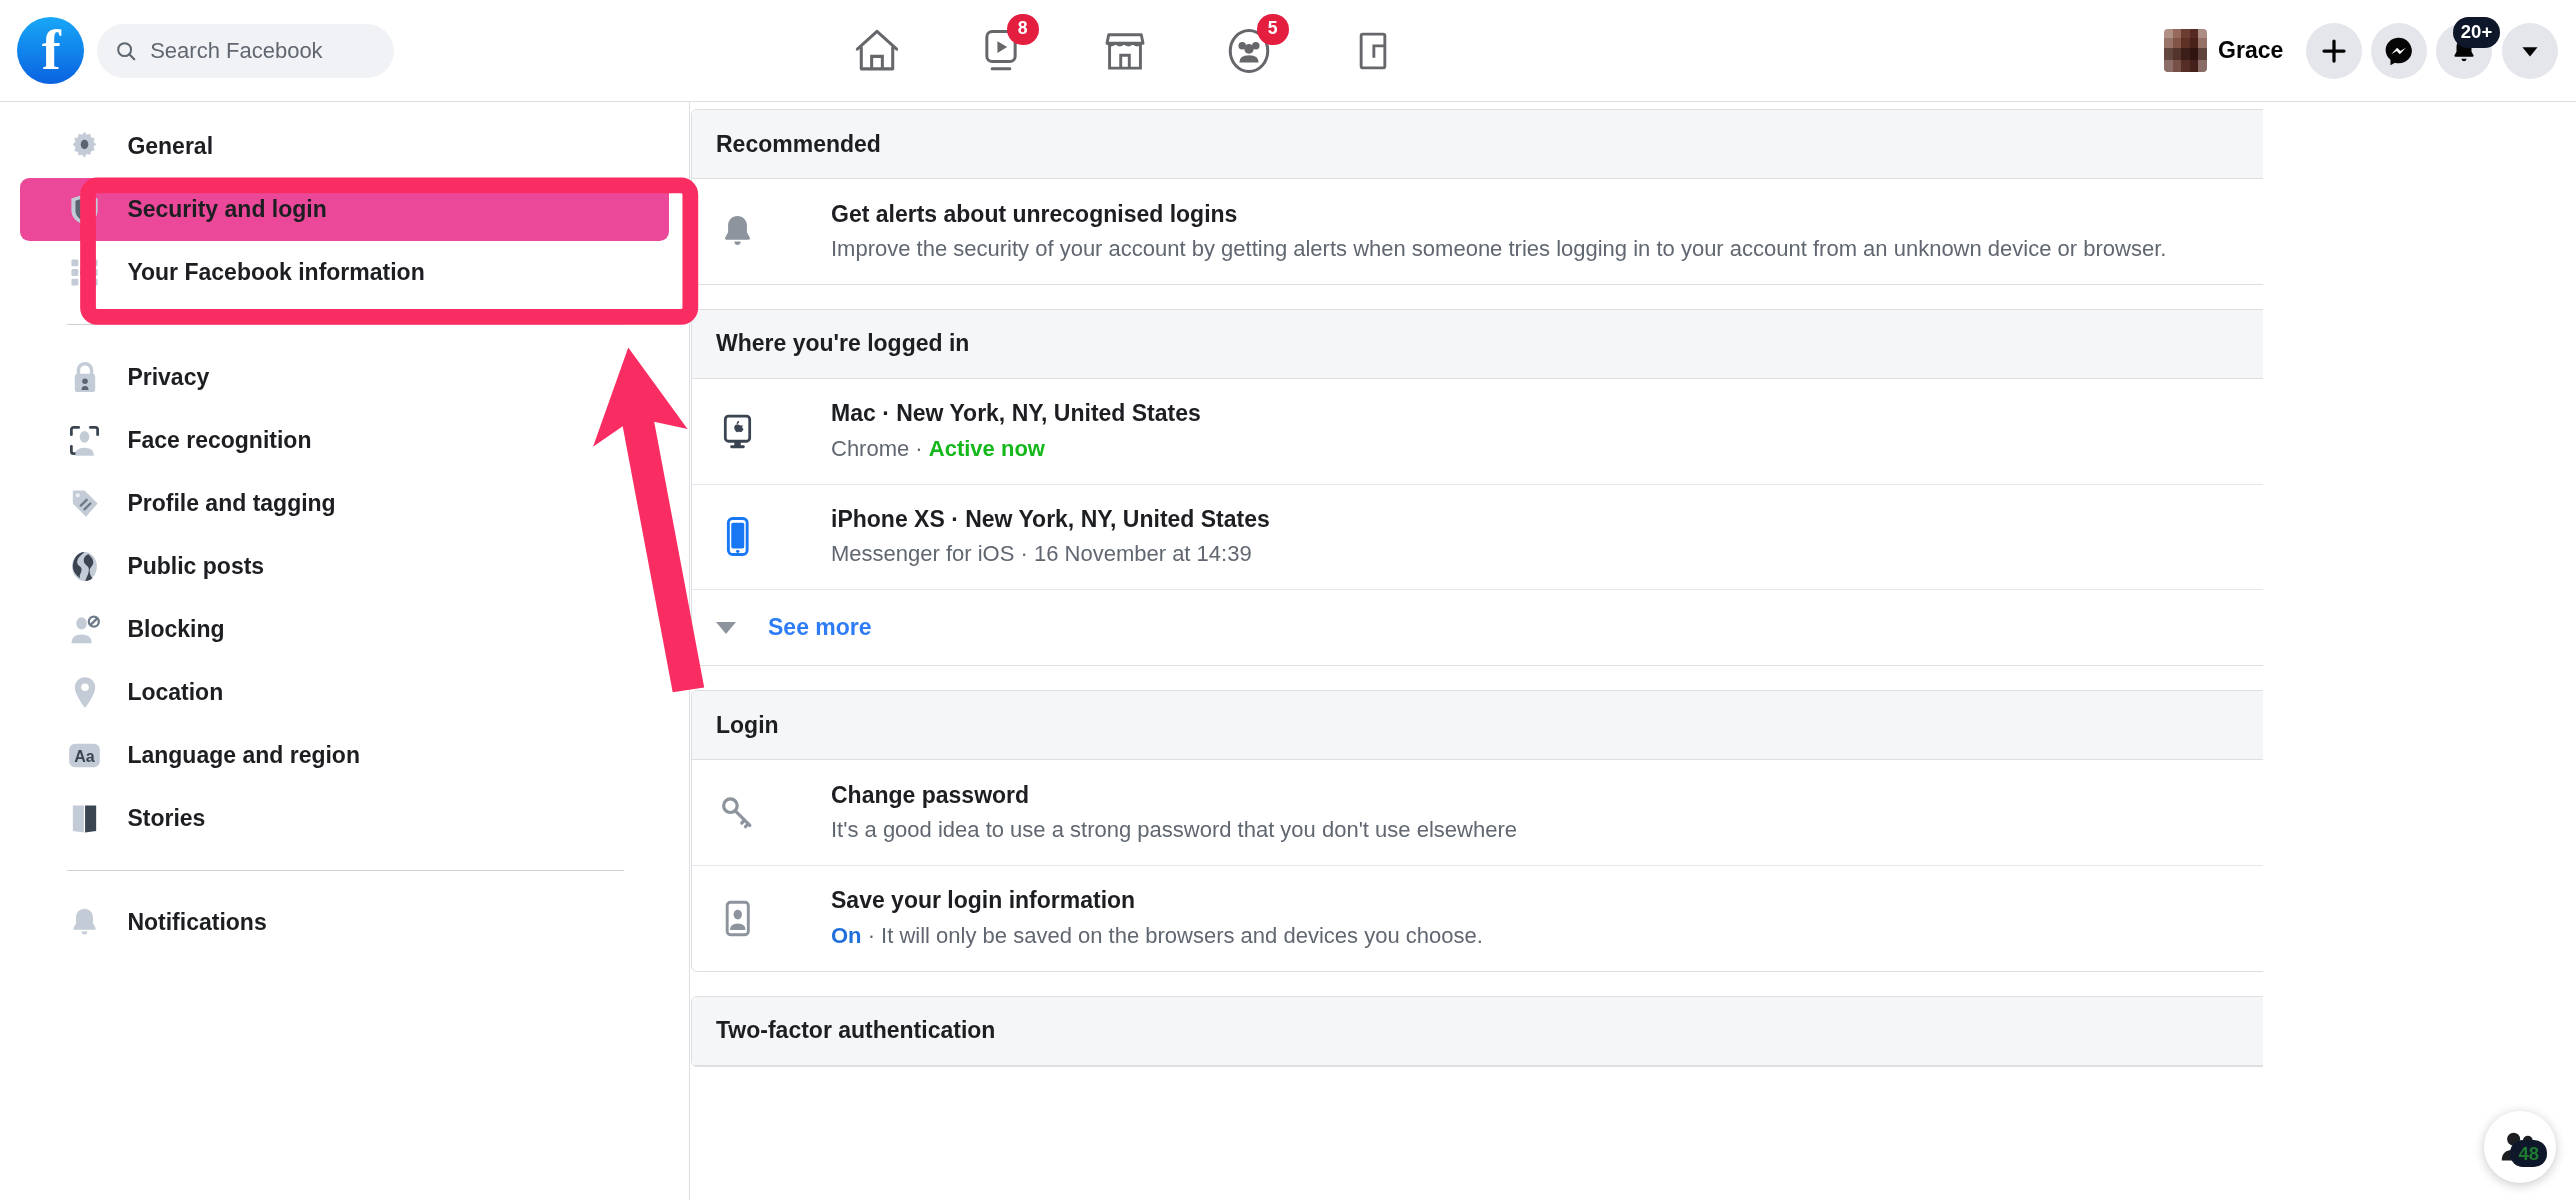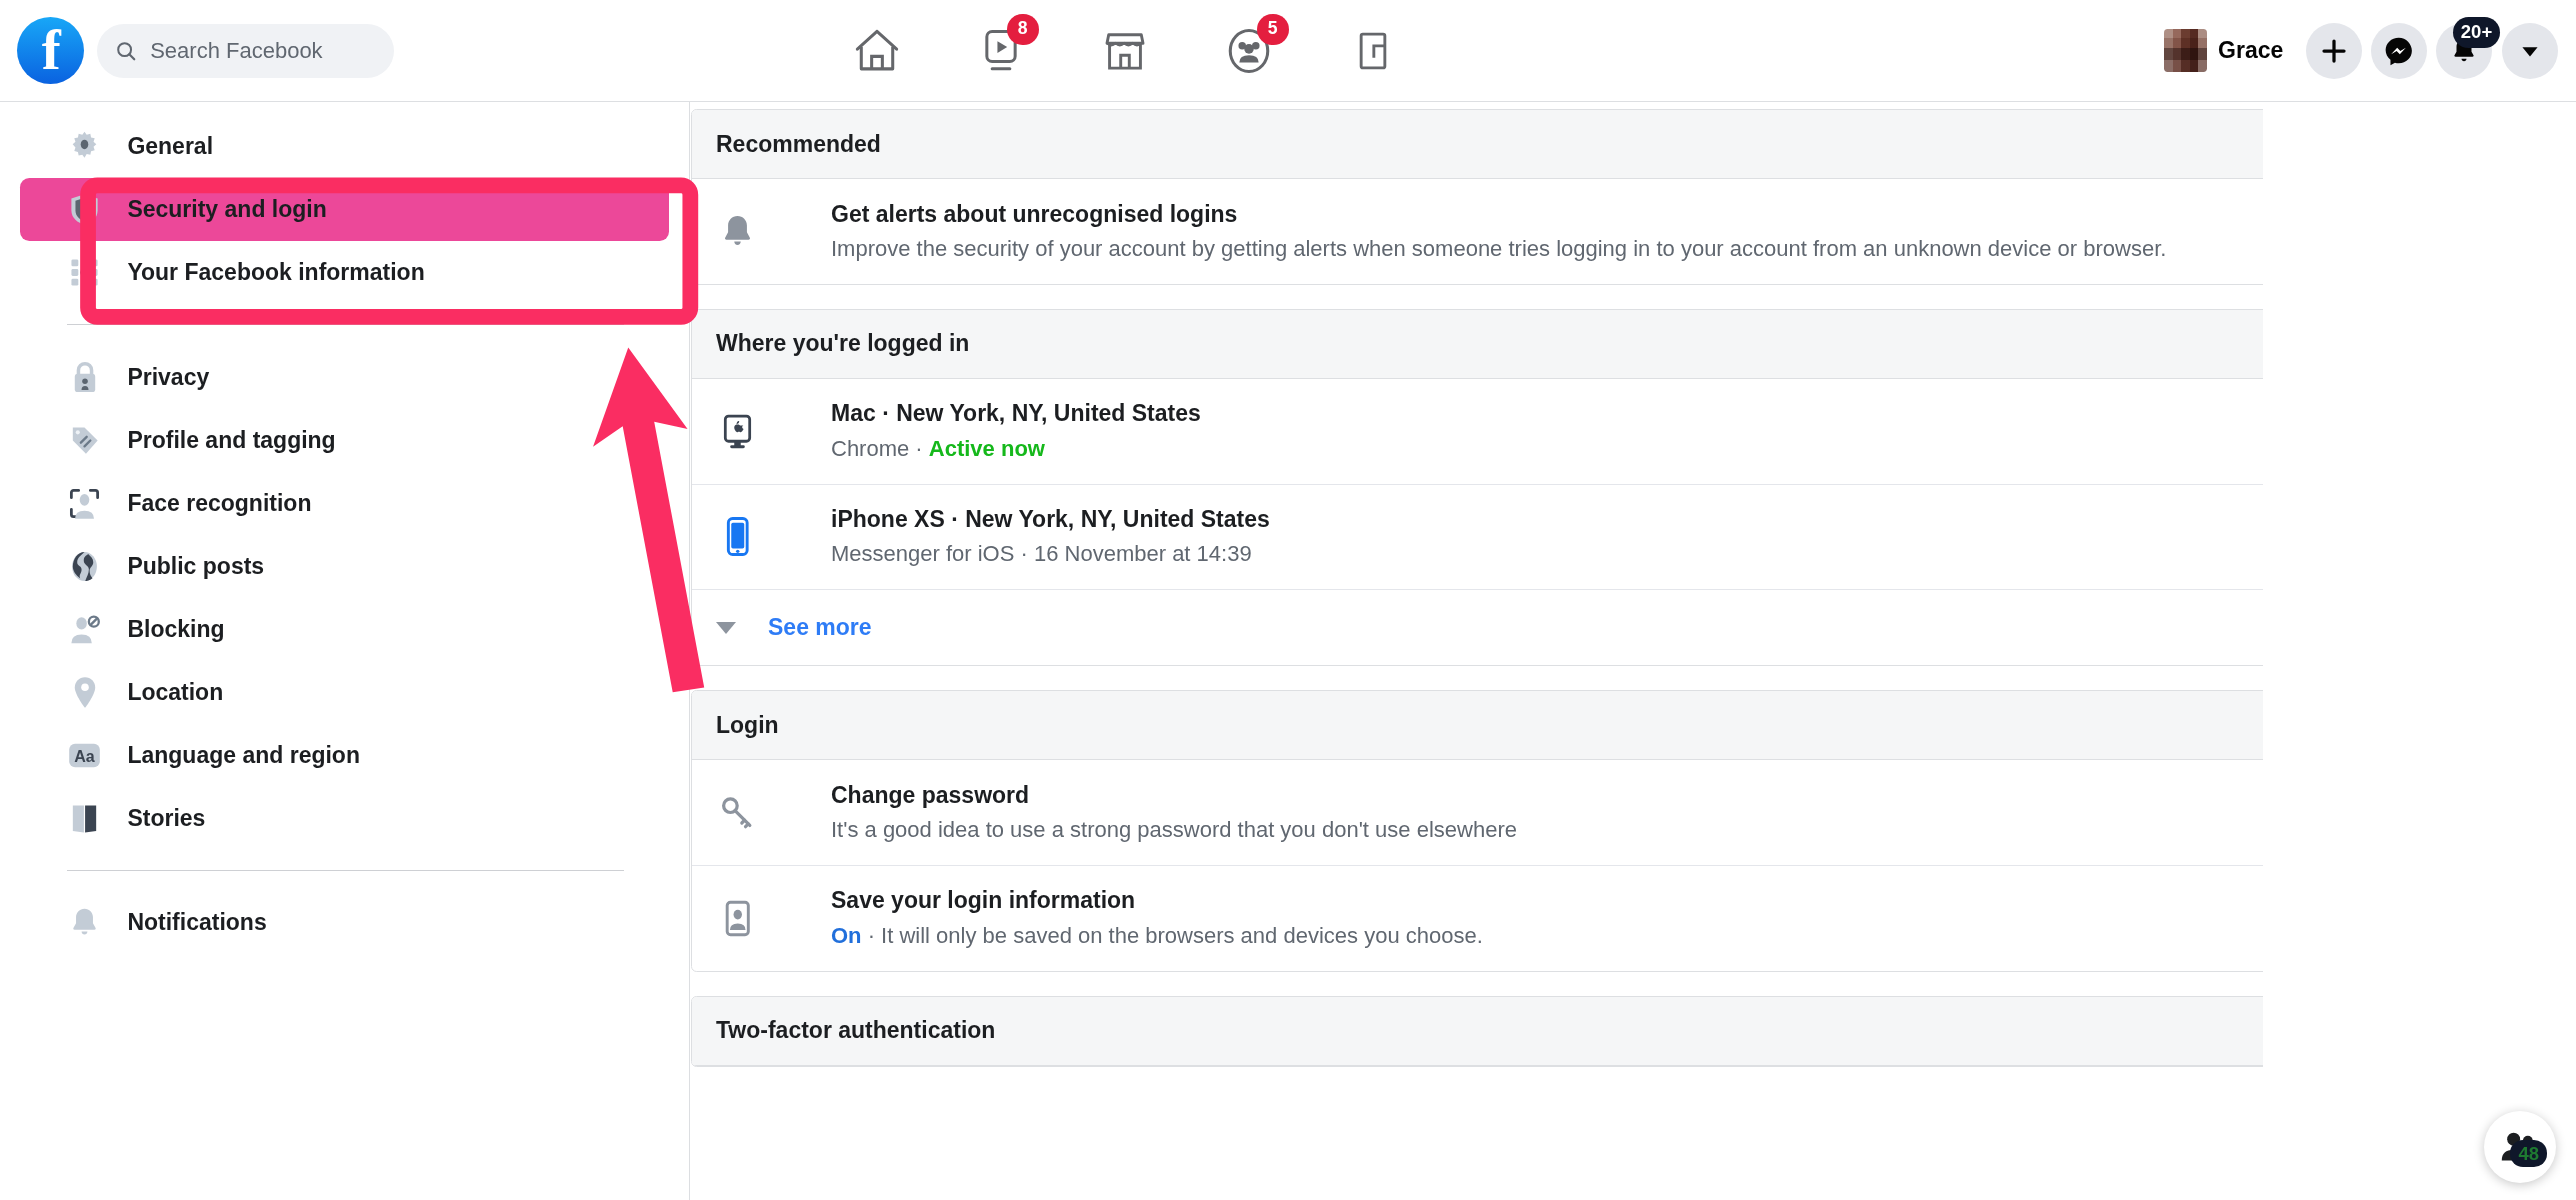--- a/index.html
+++ b/index.html
@@ -415,39 +415,39 @@
         <rect x="3" y="9.5" width="14" height="12.5" rx="2" fill="#c3ccd6"></rect>
         <circle cx="10" cy="14.5" r="1.9" fill="#5b6570"></circle>
         <path d="M7.6 20.5q0-2.6 2.4-2.6t2.4 2.6z" fill="#5b6570"></path>
       </svg>
     </span>
     <span class="side-label">Privacy</span>
   </div>
 
   <div class="side-item">
     <span class="side-icon">
-      <svg width="33" height="35" viewBox="0 0 22 24">
-        <path d="M3 3h8l9 9-8 9-9-9z" fill="#c3ccd6"></path>
-        <circle cx="6.4" cy="6.4" r="1.4" fill="#eef2f6"></circle>
-        <path d="M8.5 13.5l4-4M11 16l4-4" stroke="#6c7a89" stroke-width="1.6" stroke-linecap="round"></path>
-      </svg>
-    </span>
-    <span class="side-label">Profile and tagging</span>
-  </div>
-
-  <div class="side-item">
-    <span class="side-icon">
       <svg width="35" height="35" viewBox="0 0 24 24">
         <path d="M3 8V4.5A1.5 1.5 0 0 1 4.5 3H8 M16 3h3.5A1.5 1.5 0 0 1 21 4.5V8" fill="none" stroke="#3b4451" stroke-width="1.9" stroke-linecap="round"></path>
         <path d="M3 16v3.5A1.5 1.5 0 0 0 4.5 21H8" fill="none" stroke="#3b4451" stroke-width="1.9" stroke-linecap="round"></path>
         <ellipse cx="12" cy="9.5" rx="3.3" ry="4" fill="#c3ccd6"></ellipse>
         <path d="M5.5 22.5q0-5.5 6.5-5.5t6.5 5.5z" fill="#c3ccd6"></path>
       </svg>
     </span>
     <span class="side-label">Face recognition</span>
+  </div>
+
+  <div class="side-item">
+    <span class="side-icon">
+      <svg width="33" height="35" viewBox="0 0 22 24">
+        <path d="M3 3h8l9 9-8 9-9-9z" fill="#c3ccd6"></path>
+        <circle cx="6.4" cy="6.4" r="1.4" fill="#eef2f6"></circle>
+        <path d="M8.5 13.5l4-4M11 16l4-4" stroke="#6c7a89" stroke-width="1.6" stroke-linecap="round"></path>
+      </svg>
+    </span>
+    <span class="side-label">Profile and tagging</span>
   </div>
 
   <div class="side-item">
     <span class="side-icon">
       <svg width="33" height="35" viewBox="0 0 22 24">
         <ellipse cx="11" cy="12" rx="8.5" ry="10" fill="#c3ccd6"></ellipse>
         <path d="M11 2c-3 3-5 4-5 7s3 2 3 5-2 3-1 6c-3-2-5-5-5-8 0-5.5 3.5-10 8-10z" fill="#3b4451"></path>
         <path d="M13.5 3.4c2 1.8 3.5 3.3 3.5 5.6 0 3-2.5 3-2.5 6 0 2.5 1 3.5 2 5-2 1.6-4 2-5 2 1-3 2.5-5 2.5-8s-3.5-3-3.5-6 1.5-3.2 3-4.6z" fill="#3b4451"></path>
       </svg>
     </span>

